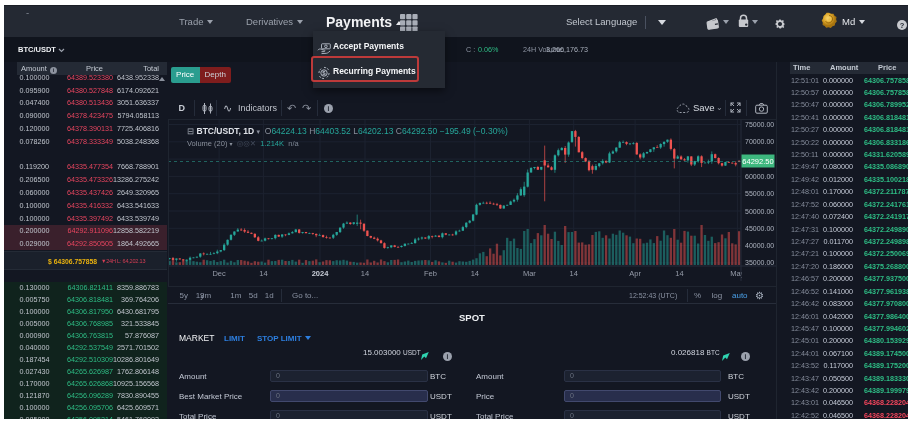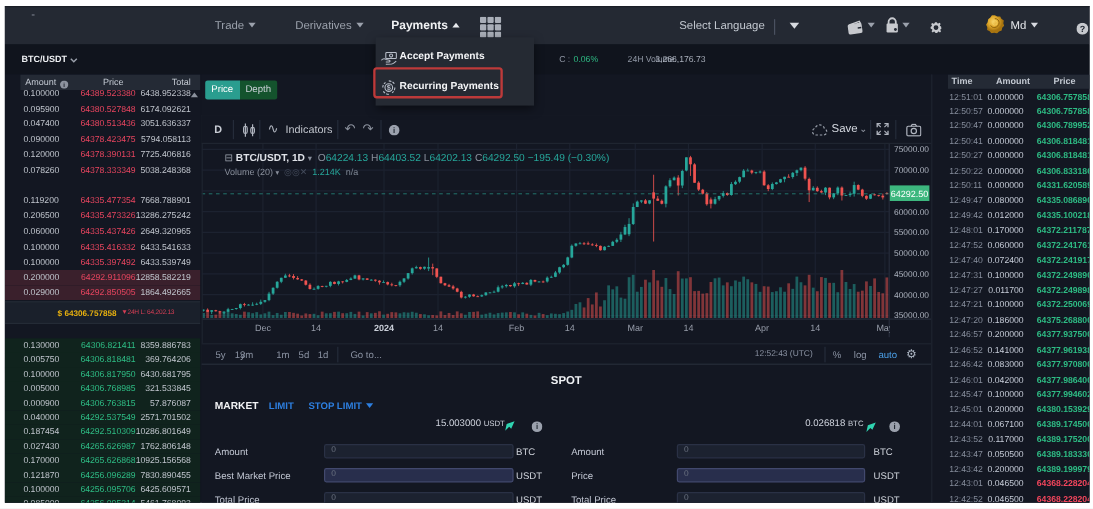--- a/index.html
+++ b/index.html
@@ -50,21 +50,21 @@
 .ddit { position:absolute; left:0; width:150px; color:#f5f6f8; font-size:8.5px; font-weight:bold; }
 .ddred { position:absolute; left:-2px; top:25px; width:107.5px; height:26px; border:2px solid #bd3a3a; border-radius:3px; }
 </style></head>
 <body>
 <div id="app">
 
 <div id="nav">
   <div class="navitem" style="left:22px; color:#8a909c; height:14px; line-height:14px;">-</div>
   <div class="navitem" style="left:175px;">Trade<span class="caret"></span></div>
   <div class="navitem" style="left:242px;">Derivatives<span class="caret"></span></div>
-  <div class="navitem" style="left:322px; color:#f2f3f5; font-weight:bold; font-size:10px;">Payments<span class="caret caretup"></span></div>
+  <div class="navitem" style="left:322px; color:#f2f3f5; font-weight:bold; font-size:14px;">Payments<span class="caret caretup"></span></div>
   <div class="abs" style="left:396px; top:8px;"><svg width="18" height="18" viewBox="0 0 18 18">
           <g fill="#a9aeb8">
             <rect x="0.0" y="0.0" width="5.2" height="5.2" rx="0.9"></rect>
             <rect x="6.2" y="0.0" width="5.2" height="5.2" rx="0.9"></rect>
             <rect x="12.4" y="0.0" width="5.2" height="5.2" rx="0.9"></rect>
             <rect x="0.0" y="6.2" width="5.2" height="5.2" rx="0.9"></rect>
             <rect x="6.2" y="6.2" width="5.2" height="5.2" rx="0.9"></rect>
             <rect x="12.4" y="6.2" width="5.2" height="5.2" rx="0.9"></rect>
             <rect x="0.0" y="12.4" width="5.2" height="5.2" rx="0.9"></rect>
             <rect x="6.2" y="12.4" width="5.2" height="5.2" rx="0.9"></rect>
@@ -263,21 +263,21 @@
       <div class="obr bidr" style="top:351.8px;">
         <span class="oba">0.085000</span>
         <span class="obp bid">64256.095214</span>
         <span class="obt">5461.768093</span>
       </div>
   <div style="position:absolute; right:2px; top:15px; width:0; height:0; border-left:3px solid transparent; border-right:3px solid transparent; border-bottom:4px solid #8a909c;"></div>
 </div>
 
 <div id="tabs">
   <div class="tab" style="left:2.7px; width:29px; background:#2a9d8f; border-radius:2px 0 0 2px;">Price</div>
-  <div class="tab" style="left:31.7px; width:31px; background:#14532d; color:#ccd2d9; border-radius:0 2px 2px 0;">Depth</div>
+  <div class="tab" style="left:31.7px; width:31px; background:#7f1d1d; color:#ccd2d9; border-radius:0 2px 2px 0;">Depth</div>
 </div>
 
 <div class="abs" style="left:164px; top:91px;"><svg width="608" height="207" viewBox="168 96 608 207" font-family="Liberation Sans, sans-serif">
 <rect x="168" y="96" width="608" height="207" fill="#131722"></rect>
 <line x1="168" y1="262.9" x2="741" y2="262.9" stroke="#1c2230" stroke-width="1"></line>
         <line x1="168" y1="245.6" x2="741" y2="245.6" stroke="#1c2230" stroke-width="1"></line>
         <line x1="168" y1="228.3" x2="741" y2="228.3" stroke="#1c2230" stroke-width="1"></line>
         <line x1="168" y1="211.0" x2="741" y2="211.0" stroke="#1c2230" stroke-width="1"></line>
         <line x1="168" y1="193.7" x2="741" y2="193.7" stroke="#1c2230" stroke-width="1"></line>
         <line x1="168" y1="176.4" x2="741" y2="176.4" stroke="#1c2230" stroke-width="1"></line>
@@ -893,21 +893,21 @@
   <span style="position:absolute; left:461px; font-size:7px;">12:52:43 (UTC)</span>
   <span style="position:absolute; left:518.5px; top:2px; width:1px; height:13px; background:#252c3a;"></span>
   <span style="position:absolute; left:526px;">%</span>
   <span style="position:absolute; left:543.5px;">log</span>
   <span style="position:absolute; left:564px; color:#4ba0e8;">auto</span>
   <span style="position:absolute; left:587px; font-size:10px; color:#aab3c0;">⚙</span>
 </div>
 
 <div id="spot">
   <div class="abs" style="left:291px; top:8px; color:#f0f2f5; font-size:9.5px; font-weight:bold;">SPOT</div>
-  <div class="abs" style="left:11px; top:29px; color:#f2f3f5; font-size:8.5px; font-weight:bold;">MARKET</div>
+  <div class="abs" style="left:11px; top:29px; color:#f2f3f5; font-size:8.5px; font-weight:normal;">MARKET</div>
   <div class="abs" style="left:56px; top:29.5px; color:#2d7fe0; font-size:8px; font-weight:bold;">LIMIT</div>
   <div class="abs" style="left:89px; top:29.5px; color:#2d7fe0; font-size:8px; font-weight:bold;">STOP LIMIT <span class="caret" style="border-top-color:#2d7fe0; margin-left:1px;"></span></div>
   <div class="abs" style="left:195px; top:43.5px; color:#cfd3dd; font-size:8px;">15.003000 <span style="font-size:6.5px;">USDT</span></div>
   <div class="abs" style="left:252px; top:43px;"><svg width="10" height="10" viewBox="0 0 10 10">
           <path d="M1 9 L2.2 3.4 8.8 1 6 7.2 4.3 5.6z" fill="#2fd3b0"></path>
         </svg></div>
   <div class="abs" style="left:275px; top:43px;"><svg width="9" height="9" viewBox="0 0 9 9">
           <circle cx="4.5" cy="4.5" r="4.5" fill="#9ba1ad"></circle>
           <text x="4.5" y="6.9" font-size="6.5" font-weight="bold" fill="#1c222c" text-anchor="middle" font-family="Liberation Sans">i</text>
         </svg></div>

